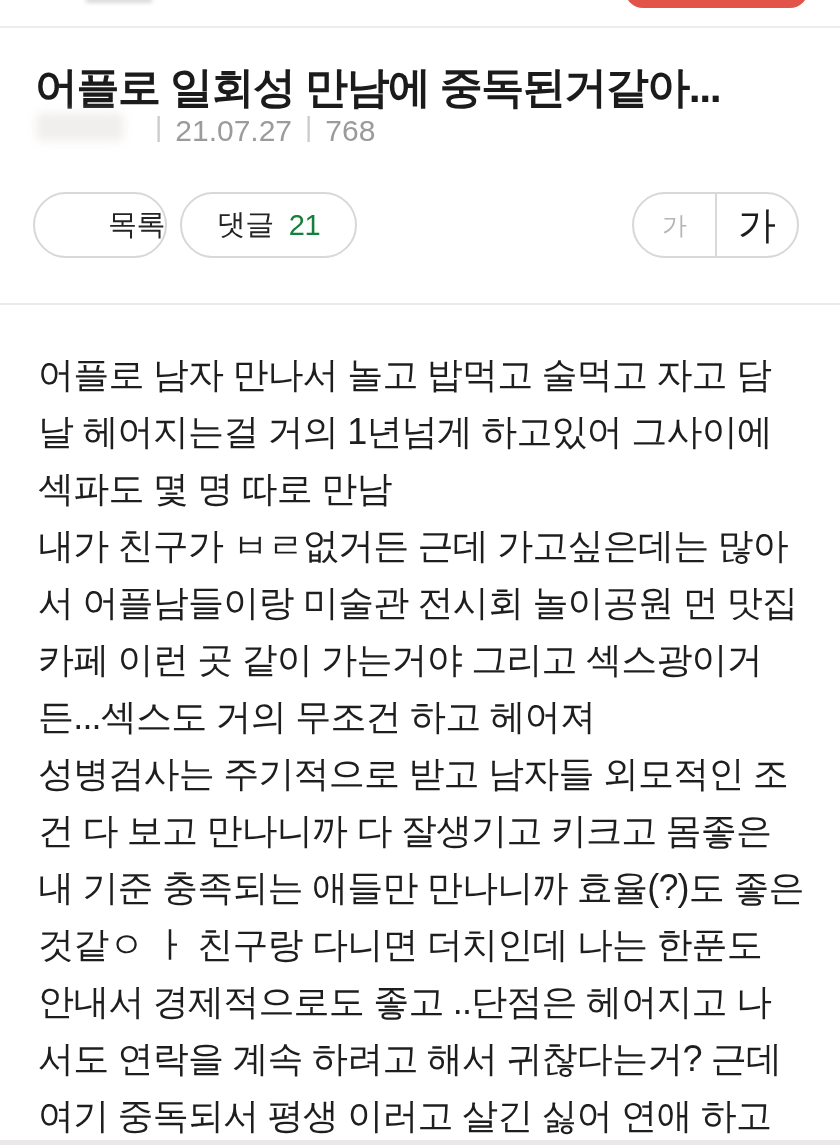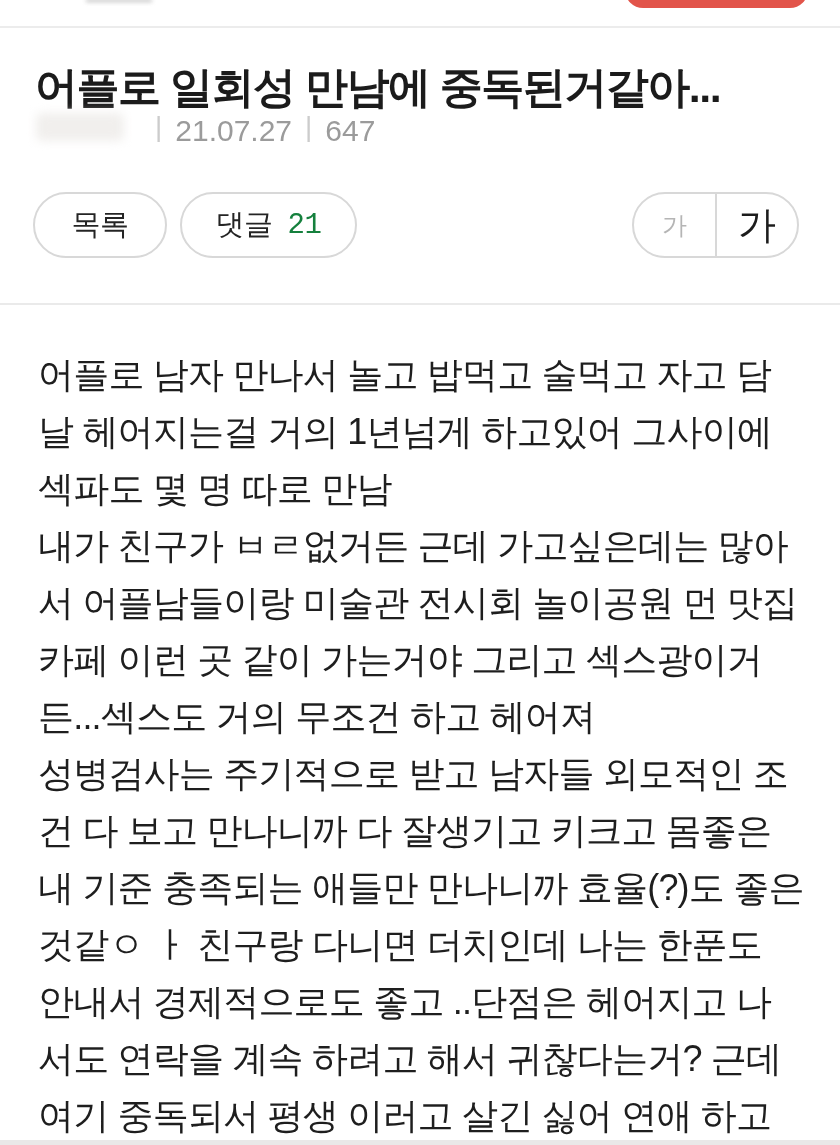--- a/index.html
+++ b/index.html
@@ -38,22 +38,22 @@
   }
   .meta-sep{color:#cccccc;margin:0 13px;font-size:28px;}
   .meta-date,.meta-views{color:#9b9b9b;margin-top:7px;}
   
   .pill{
     position:absolute;top:192px;height:66px;box-sizing:border-box;
     background:#ffffff;border:2px solid #d8d8d8;border-radius:34px;
     display:flex;align-items:center;justify-content:center;
     font-size:29px;color:#242424;letter-spacing:-0.5px;cursor:pointer;
   }
-  .btn-list{left:33px;width:134px;}
-  .btn-comments{left:180px;width:177px;gap:15px;font-family:Liberation Mono, monospace;}
+  .btn-list{left:33px;width:134px;justify-content:flex-end;}
+  .btn-comments{left:180px;width:177px;gap:15px;}
   .comments-count{color:#15803d;}
   .font-pill{left:632px;width:167px;padding:0;display:flex;align-items:stretch;cursor:default;}
   .font-half{
     flex:1;display:flex;align-items:center;justify-content:center;cursor:pointer;
   }
   .font-small{font-size:25px;color:#b5b5b5;}
   .font-large{font-size:38px;color:#1c1c1c;font-weight:500;border-left:2px solid #d8d8d8;}
   .mid-divider{
     position:absolute;left:0;top:303px;width:840px;height:2px;background:#eaeaea;
   }
@@ -75,21 +75,21 @@
   <div class="top-sliver"></div>
   <div class="top-divider"></div>
 
   <h1 class="post-title">어플로 일회성 만남에 중독된거같아...</h1>
 
   <div class="meta-row">
     <span class="author-blur"></span>
     <span class="meta-sep">|</span>
     <span class="meta-date">21.07.27</span>
     <span class="meta-sep">|</span>
-    <span class="meta-views">647</span>
+    <span class="meta-views">768</span>
   </div>
 
   <div class="pill btn-list">
     <span>목록</span>
   </div>
   <div class="pill btn-comments">
     <span>댓글</span>
     <span class="comments-count">21</span>
   </div>
 

